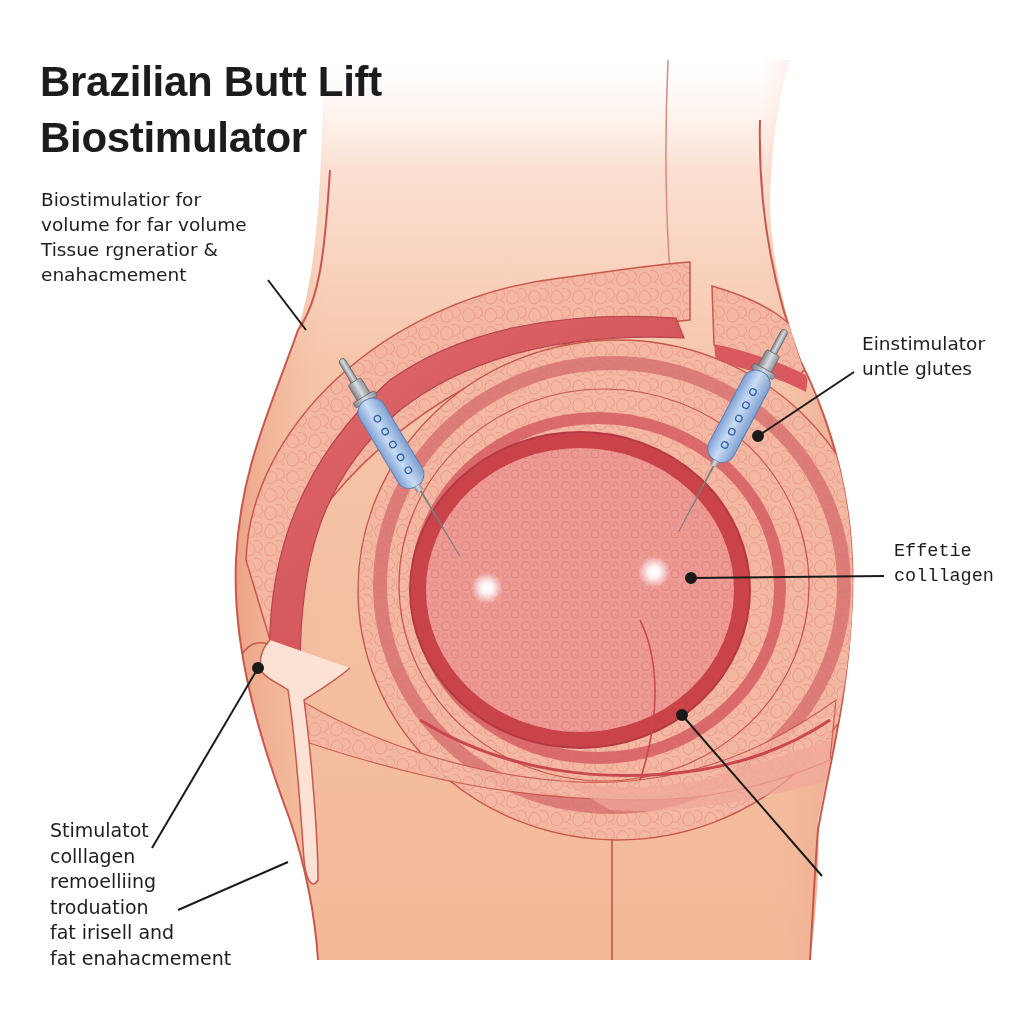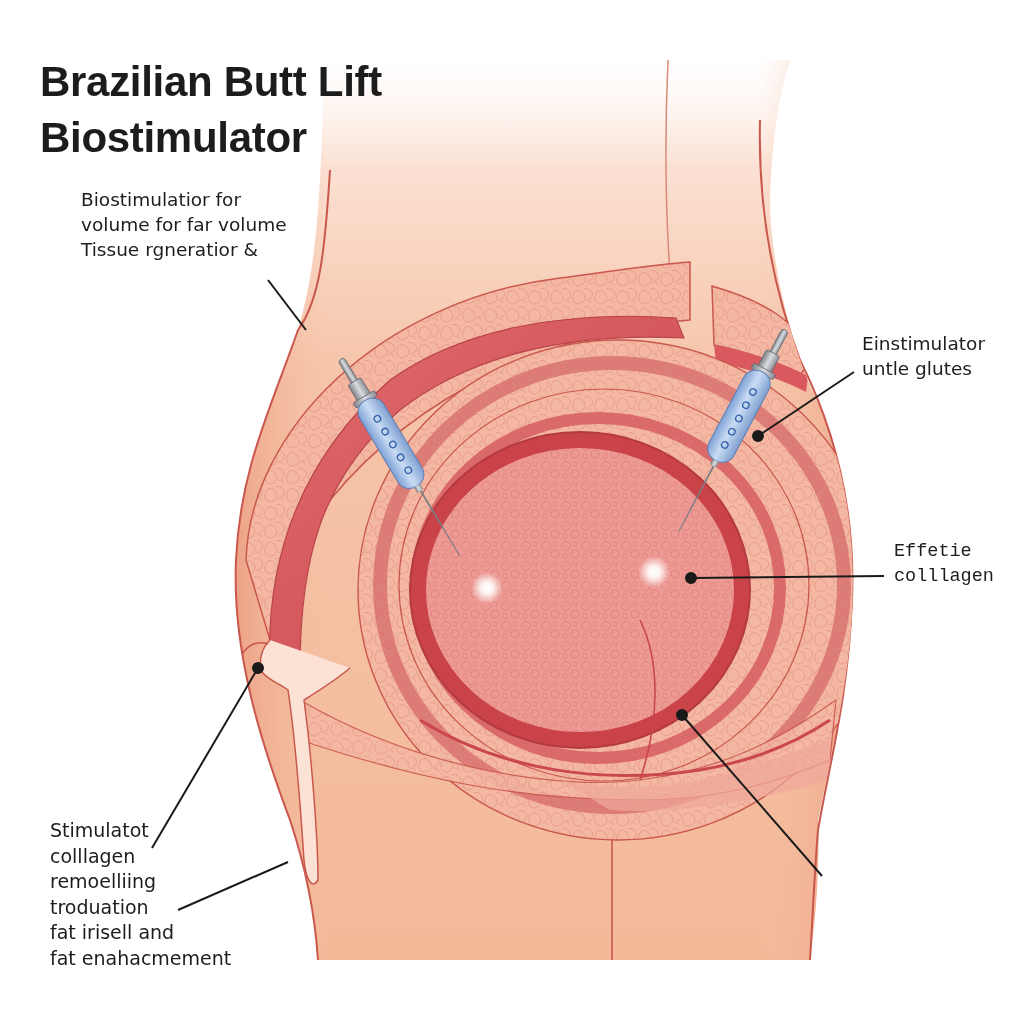--- a/index.html
+++ b/index.html
@@ -2,21 +2,21 @@
 <html><head>
 <meta charset="utf-8">
 <style>
   html, body { margin: 0; padding: 0; background: #ffffff; }
   body { width: 1024px; height: 1024px; position: relative; overflow: hidden; font-family: "Liberation Sans", sans-serif; }
   #figure { position: absolute; left: 0; top: 0; width: 1024px; height: 1024px; }
   .title { position: absolute; left: 40px; top: 54px; font-family: "Liberation Sans", sans-serif; font-weight: 700; font-size: 42px; line-height: 56px; color: #1c1c1c; letter-spacing: -0.3px; z-index: 3; }
   .title span { display: block; }
   .label { position: absolute; font-family: "DejaVu Sans", sans-serif; font-size: 18.5px; line-height: 25px; color: #1d1d1d; z-index: 3; }
   .label span { display: block; white-space: nowrap; }
-  #lbl-top-left { left: 41px; top: 187px; margin-left: 40px; }
+  #lbl-top-left { left: 41px; top: 187px; }
   #lbl-right-1 { left: 862px; top: 331px; }
   #lbl-right-2 { left: 894px; top: 539px; font-family: Liberation Mono, monospace; }
   #lbl-bottom-left { left: 42px; top: 818px; font-size: 19px; line-height: 25.5px; margin-left: 8px; }
   #lbl-bottom-right { left: 834px; top: 864px; }
 </style>
 </head>
 <body>
 
 <div id="figure">
   <svg width="1024" height="1024" viewBox="0 0 1024 1024">
@@ -154,20 +154,21 @@
 
   <div class="title">
     <span>Brazilian Butt Lift</span>
     <span>Biostimulator</span>
   </div>
 
   <div class="label" id="lbl-top-left">
     <span>Biostimulatior for</span>
     <span>volume for far volume</span>
     <span>Tissue rgneratior &amp;</span>
+    <span>enahacmement</span>
   </div>
 
   <div class="label" id="lbl-right-1">
     <span>Einstimulator</span>
     <span>untle glutes</span>
   </div>
 
   <div class="label" id="lbl-right-2">
     <span>Effetie</span>
     <span>colllagen</span>

